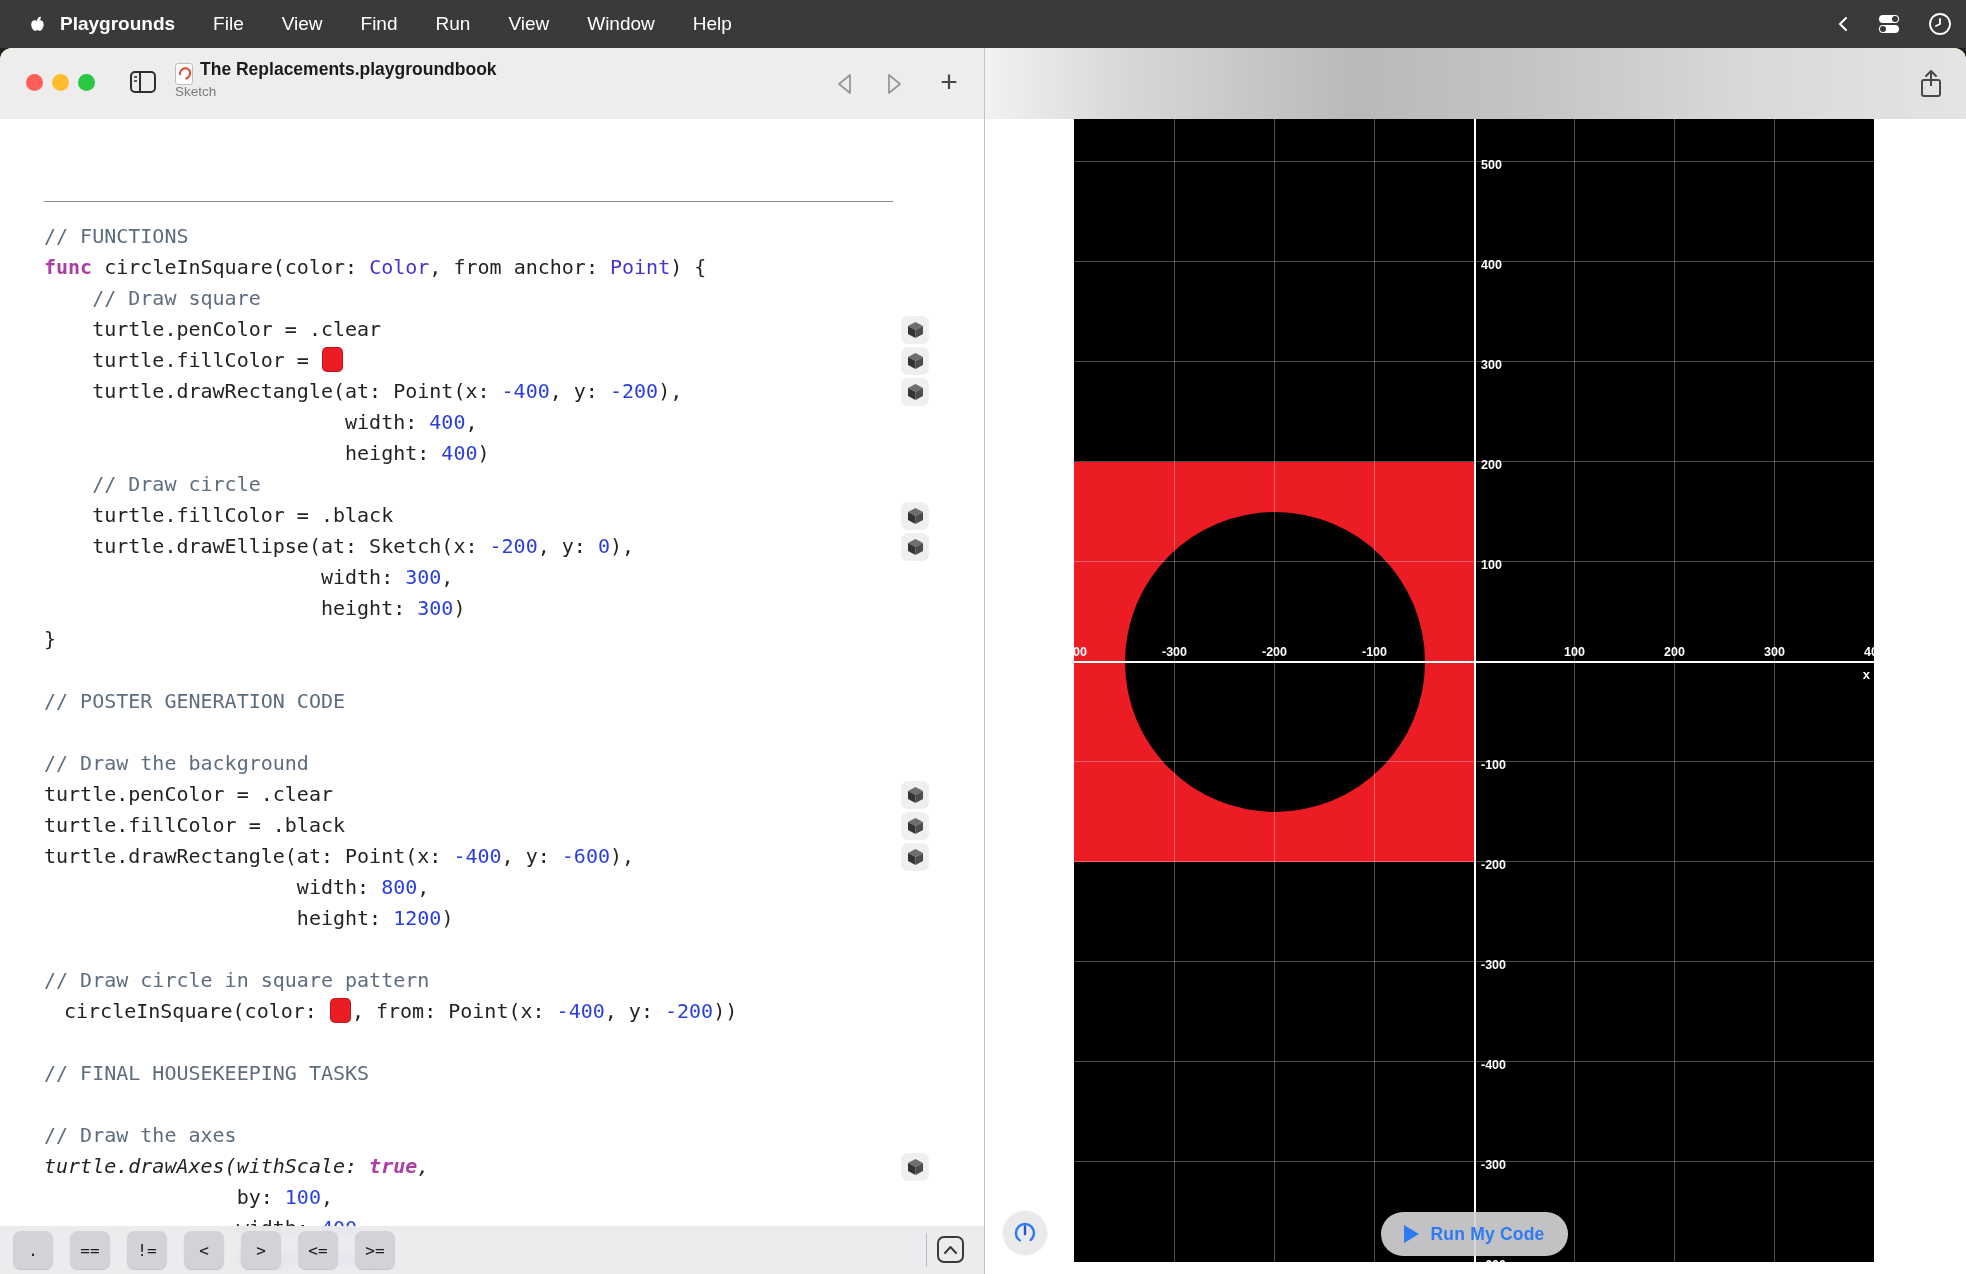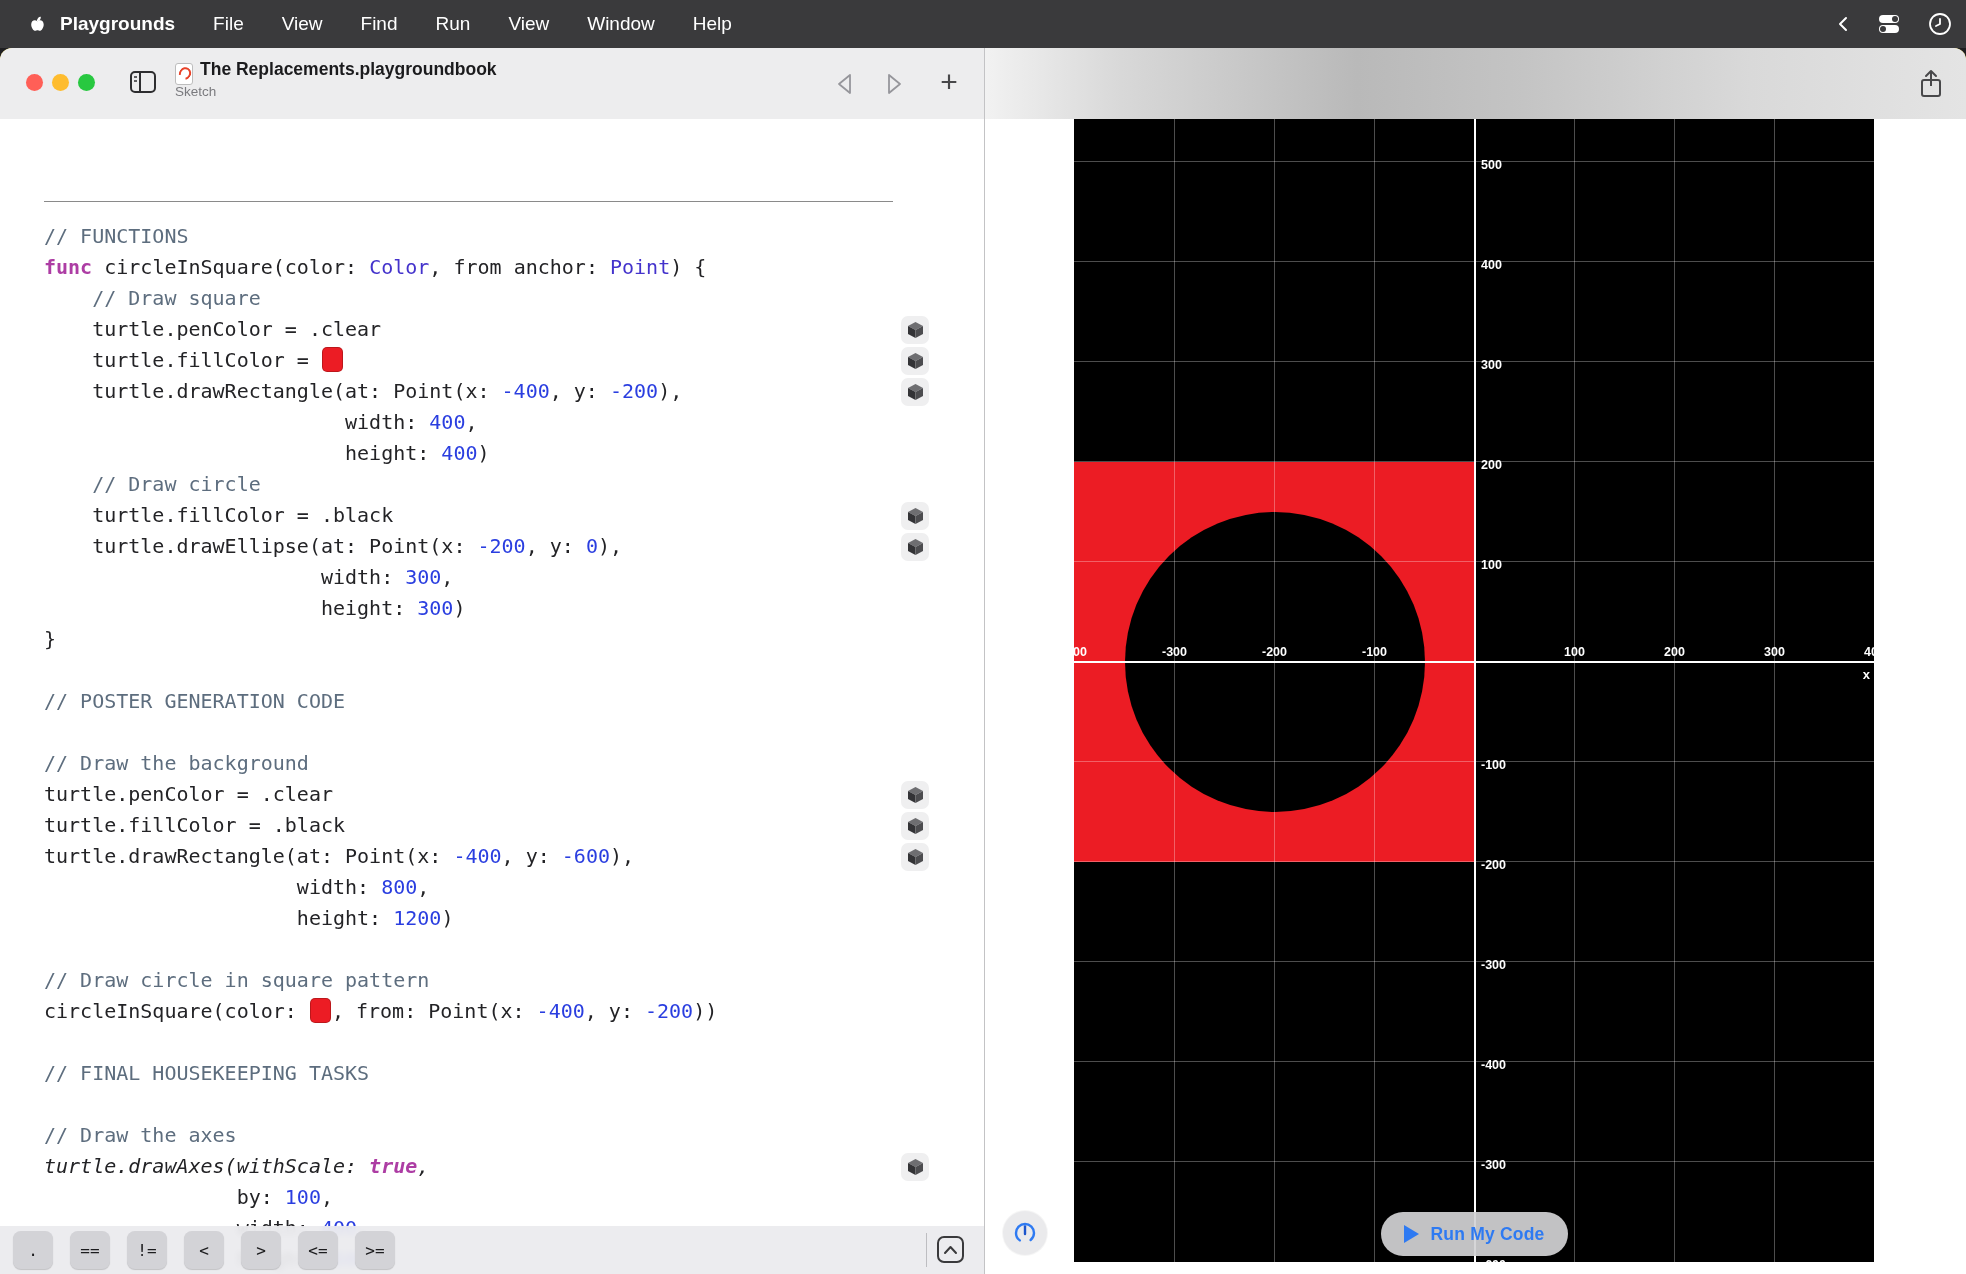--- a/index.html
+++ b/index.html
@@ -196,21 +196,21 @@
         <div class="code-line" style="top: 319px;"><span class="tok-p">                         height: </span><span class="tok-n">400</span><span class="tok-p">)</span></div>
         <div class="code-line" style="top: 350px;"><span class="tok-c">    // Draw circle</span></div>
         <div class="code-line" style="top: 381px;"><span class="tok-p">    turtle.fillColor = .black</span></div>
         <div class="cube-btn" style="top: 382.5px;">
           <svg width="17" height="18" viewBox="0 0 17 18">
             <polygon points="8.5,1 16,5 8.5,9 1,5" fill="#6e6e71"></polygon>
             <polygon points="1,5 8.5,9 8.5,17 1,13" fill="#333336"></polygon>
             <polygon points="16,5 8.5,9 8.5,17 16,13" fill="#4c4c4f"></polygon>
           </svg>
         </div>
-        <div class="code-line" style="top: 412px;"><span class="tok-p">    turtle.drawEllipse(at: Point(x: </span><span class="tok-n">-200</span><span class="tok-p">, y: </span><span class="tok-n">0</span><span class="tok-p">),</span></div>
+        <div class="code-line" style="top: 412px;"><span class="tok-p">    turtle.drawEllipse(at: Sketch(x: </span><span class="tok-n">-200</span><span class="tok-p">, y: </span><span class="tok-n">0</span><span class="tok-p">),</span></div>
         <div class="cube-btn" style="top: 413.5px;">
           <svg width="17" height="18" viewBox="0 0 17 18">
             <polygon points="8.5,1 16,5 8.5,9 1,5" fill="#6e6e71"></polygon>
             <polygon points="1,5 8.5,9 8.5,17 1,13" fill="#333336"></polygon>
             <polygon points="16,5 8.5,9 8.5,17 16,13" fill="#4c4c4f"></polygon>
           </svg>
         </div>
         <div class="code-line" style="top: 443px;"><span class="tok-p">                       width: </span><span class="tok-n">300</span><span class="tok-p">,</span></div>
         <div class="code-line" style="top: 474px;"><span class="tok-p">                       height: </span><span class="tok-n">300</span><span class="tok-p">)</span></div>
         <div class="code-line" style="top: 505px;"><span class="tok-p">}</span></div>
@@ -239,21 +239,21 @@
           <svg width="17" height="18" viewBox="0 0 17 18">
             <polygon points="8.5,1 16,5 8.5,9 1,5" fill="#6e6e71"></polygon>
             <polygon points="1,5 8.5,9 8.5,17 1,13" fill="#333336"></polygon>
             <polygon points="16,5 8.5,9 8.5,17 16,13" fill="#4c4c4f"></polygon>
           </svg>
         </div>
         <div class="code-line" style="top: 753px;"><span class="tok-p">                     width: </span><span class="tok-n">800</span><span class="tok-p">,</span></div>
         <div class="code-line" style="top: 784px;"><span class="tok-p">                     height: </span><span class="tok-n">1200</span><span class="tok-p">)</span></div>
         <div class="code-line" style="top: 815px;"></div>
         <div class="code-line" style="top: 846px;"><span class="tok-c">// Draw circle in square pattern</span></div>
-        <div class="code-line" style="top: 877px;"><span class="tok-p">circleInSquare(color: </span><span class="swatch" style="background: rgb(236, 28, 36);"></span><span class="tok-p">, from: Point(x: </span><span class="tok-n">-400</span><span class="tok-p">, y: </span><span class="tok-n">-200</span><span class="tok-p">))</span></div>
+        <div class="code-line" style="top: 877px; margin-left: 20px;"><span class="tok-p">circleInSquare(color: </span><span class="swatch" style="background: rgb(236, 28, 36);"></span><span class="tok-p">, from: Point(x: </span><span class="tok-n">-400</span><span class="tok-p">, y: </span><span class="tok-n">-200</span><span class="tok-p">))</span></div>
         <div class="code-line" style="top: 908px;"></div>
         <div class="code-line" style="top: 939px;"><span class="tok-c">// FINAL HOUSEKEEPING TASKS</span></div>
         <div class="code-line" style="top: 970px;"></div>
         <div class="code-line" style="top: 1001px;"><span class="tok-c">// Draw the axes</span></div>
         <div class="code-line" style="top: 1032px; font-style: italic;"><span class="tok-p">turtle.drawAxes(withScale: </span><span class="tok-k">true</span><span class="tok-p">,</span></div>
         <div class="cube-btn" style="top: 1033.5px;">
           <svg width="17" height="18" viewBox="0 0 17 18">
             <polygon points="8.5,1 16,5 8.5,9 1,5" fill="#6e6e71"></polygon>
             <polygon points="1,5 8.5,9 8.5,17 1,13" fill="#333336"></polygon>
             <polygon points="16,5 8.5,9 8.5,17 16,13" fill="#4c4c4f"></polygon>

